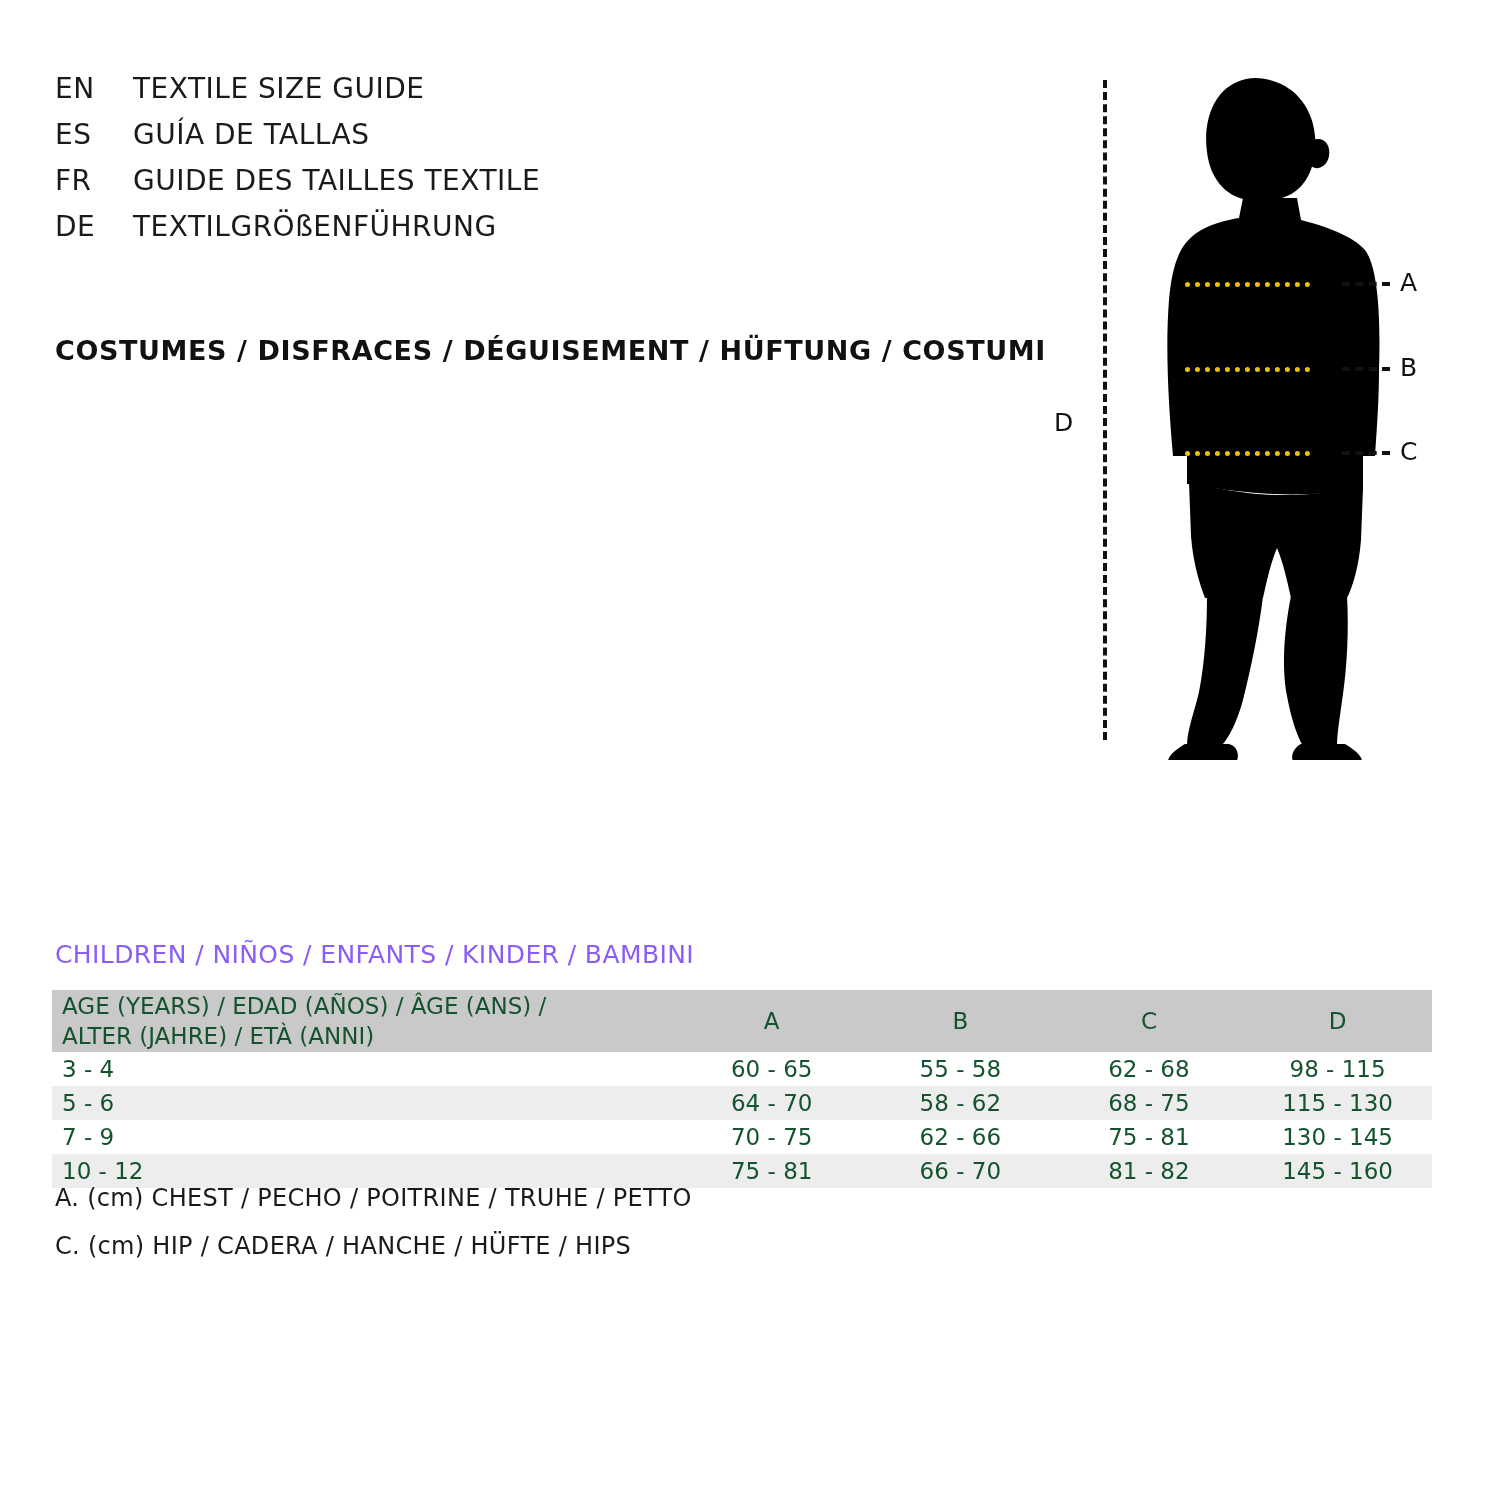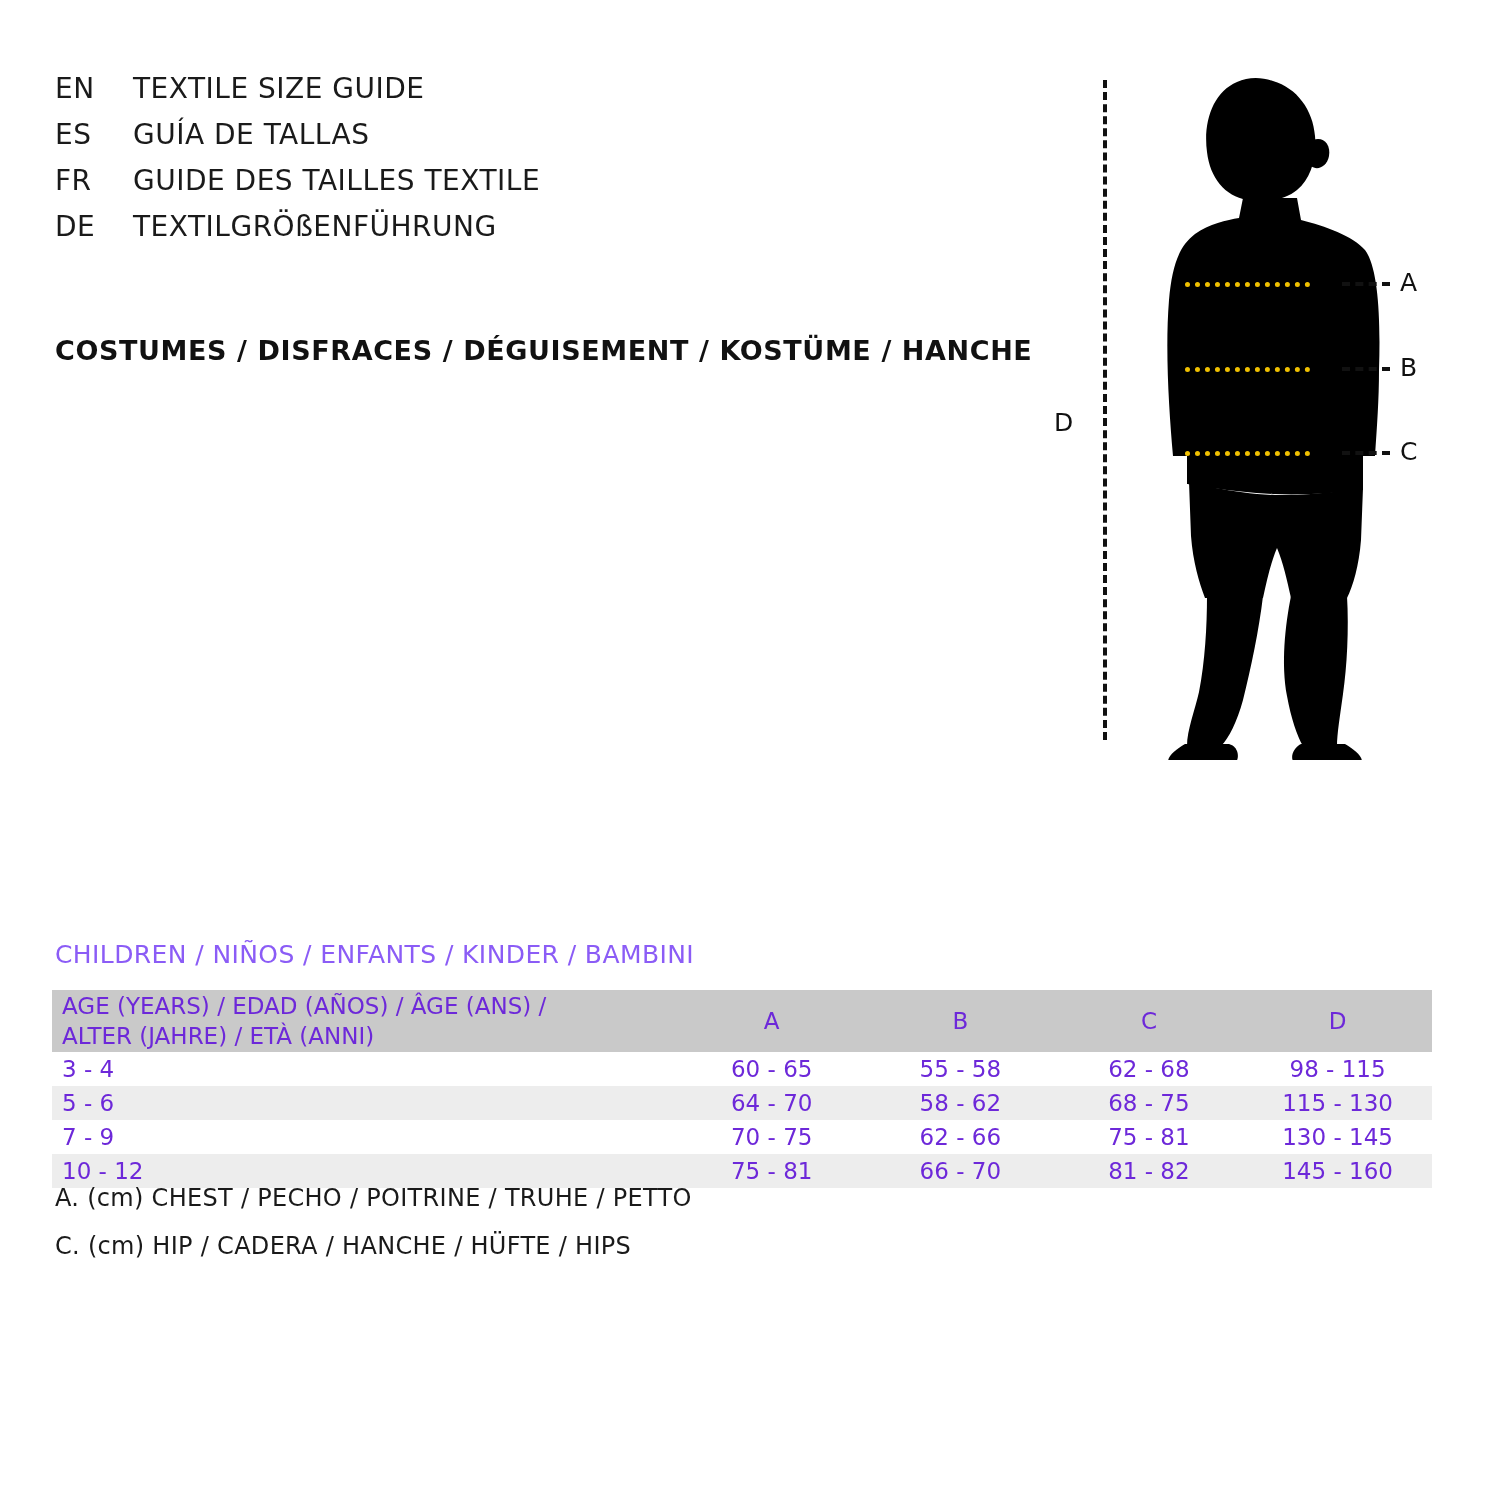--- a/index.html
+++ b/index.html
@@ -106,21 +106,21 @@
     letter-spacing: 0.4px;
     color: #8b5cf6;
   }
   table.size-table {
     position: absolute;
     left: 52px;
     top: 990px;
     width: 1380px;
     border-collapse: collapse;
     font-size: 23px;
-    color: #6d28d9;
+    color: #14532d;
   }
   table.size-table th,
   table.size-table td {
     padding: 0;
     font-weight: normal;
     text-align: center;
     vertical-align: middle;
   }
   .hdr-row th {
     background: #c9c9c9;
@@ -181,21 +181,21 @@
     <div class="lang-row">
       <span class="lang-code">FR</span>
       <span class="lang-text">GUIDE DES TAILLES TEXTILE</span>
     </div>
     <div class="lang-row">
       <span class="lang-code">DE</span>
       <span class="lang-text">TEXTILGRÖßENFÜHRUNG</span>
     </div>
   </div>
 
-  <div class="costumes-line">COSTUMES / DISFRACES / DÉGUISEMENT / KOSTÜME / HANCHE</div>
+  <div class="costumes-line">COSTUMES / DISFRACES / DÉGUISEMENT / HÜFTUNG / COSTUMI</div>
 
   <div class="figure-area">
     <div class="dashed-v"></div>
     <span class="label-D">D</span>
 
     <svg class="silhouette" width="300" height="690" viewBox="0 0 300 690">
       <g fill="#000000">
 
         <path d="M112 12 C 88 22, 78 52, 82 82 C 85 108, 100 126, 122 130 C 140 133, 160 130, 172 120
                  C 186 108, 192 88, 190 66 C 188 40, 172 18, 148 11 C 136 7, 123 7, 112 12 Z"></path>

